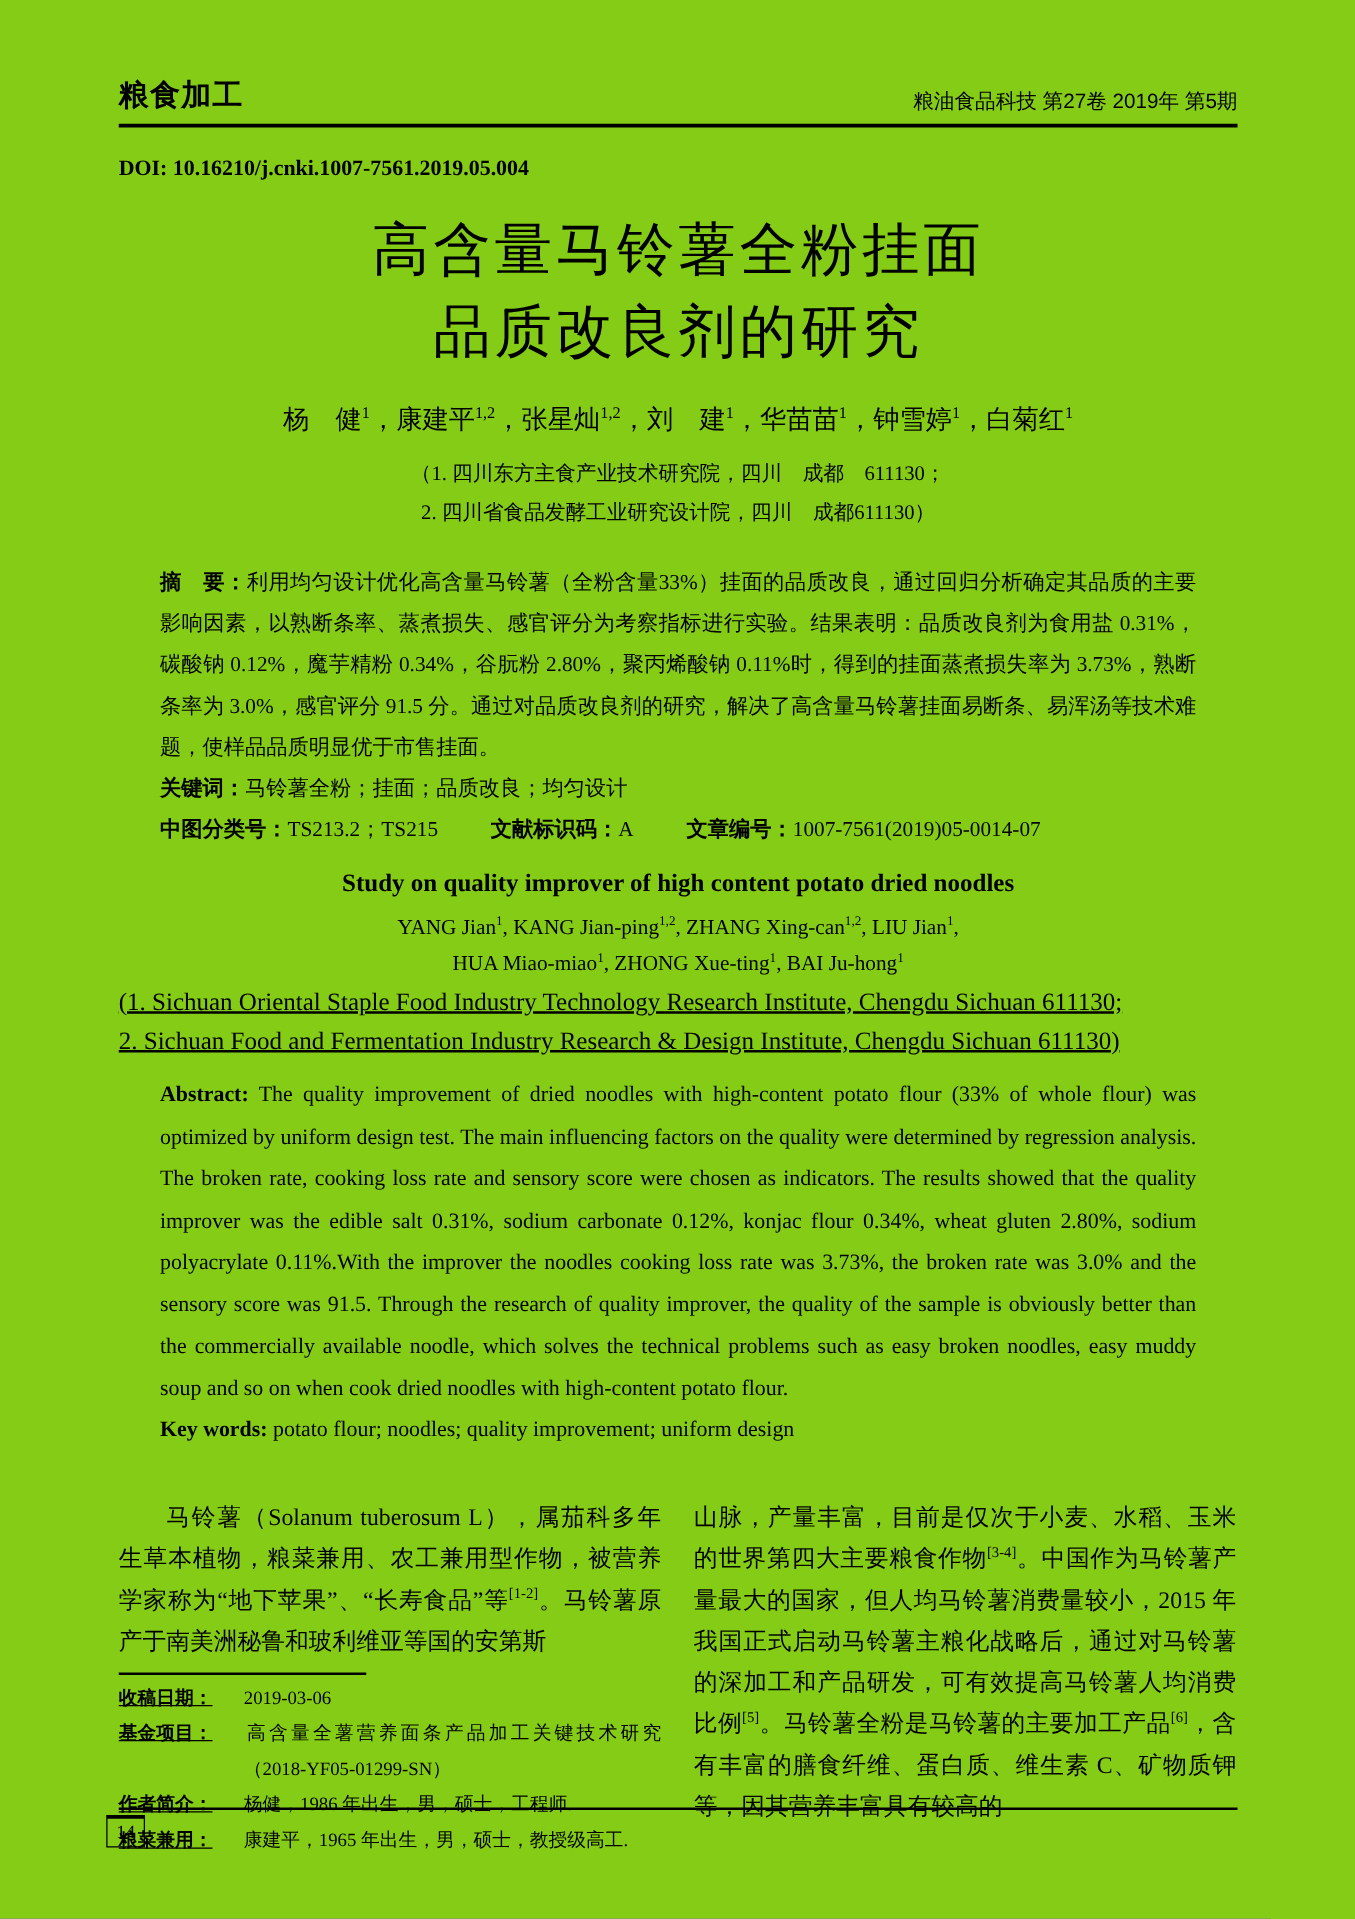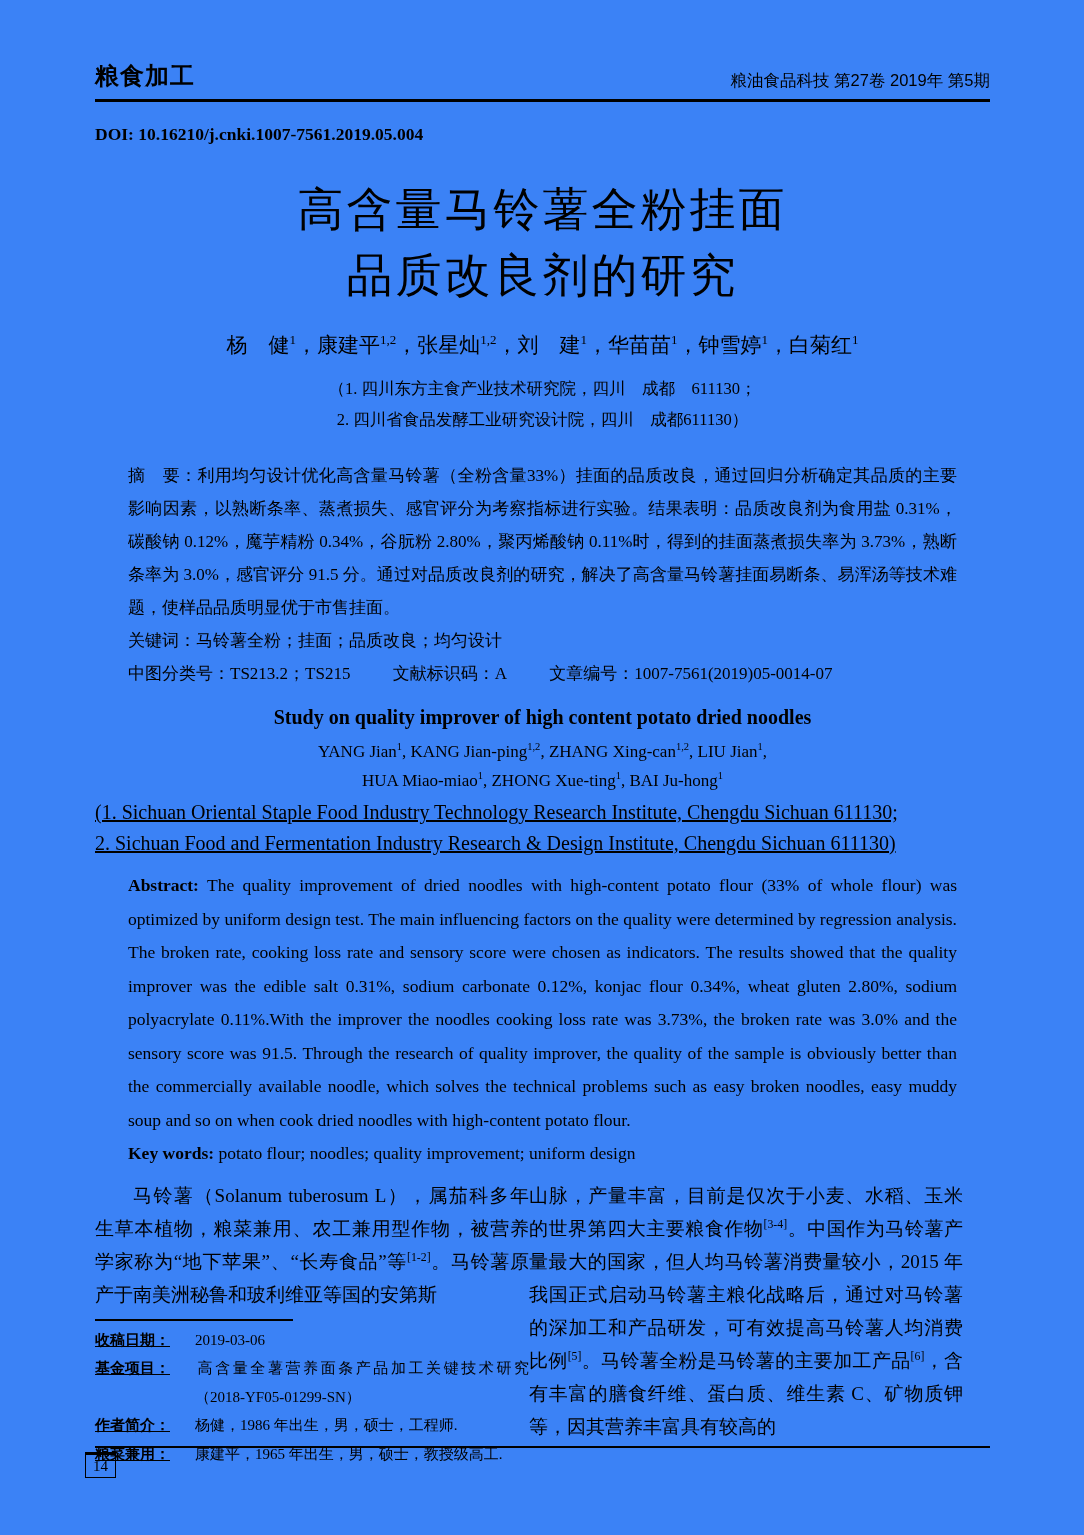--- a/index.html
+++ b/index.html
@@ -1,51 +1,51 @@
 <!DOCTYPE html>
 <html><head>
 <meta charset="utf-8">
 <style>
   html,body { margin:0; padding:0; background:#888; }
   .page {
-    width:1084px; height:1535px; margin:0 auto; background:#3b82f6; color:#000;
+    width:1084px; height:1535px; margin:0 auto; background:#84cc16; color:#000;
     font-family:"Liberation Serif","DejaVu Serif",serif;
     position:relative; box-sizing:border-box; padding:60px 94px 0 95px;
     overflow:hidden;
   }
   sup { font-size:0.62em; line-height:0; }
 
   .header { display:flex; justify-content:space-between; align-items:flex-end;
             border-bottom:3px solid #000; padding-bottom:7px; }
   .header-left  { font-family:"Liberation Sans","DejaVu Sans",sans-serif; font-weight:bold; font-size:24px; letter-spacing:1px; }
   .header-right { font-family:"Liberation Sans","DejaVu Sans",sans-serif; font-size:16.5px; }
 
   .doi { margin-top:22px; font-weight:bold; font-size:17.5px; }
 
-  .title-cn { margin-top:32px; text-align:center; font-size:46px; line-height:66px; letter-spacing:3px; }
+  .title-cn { margin-top:22px; text-align:center; font-size:46px; line-height:66px; letter-spacing:3px; }
 
   .authors-cn { margin-top:22px; text-align:center; font-size:21px; }
 
   .affil-cn { margin-top:14px; text-align:center; font-size:16.5px; line-height:31px; }
 
   .abstract-cn { margin:24px 33px 0 33px; text-align:justify; font-size:17px; line-height:33px; }
-  .block-label { font-family:"Liberation Sans","DejaVu Sans",sans-serif; font-weight:normal; }
+  .block-label { font-family:"Liberation Sans","DejaVu Sans",sans-serif; font-weight:bold; }
   .kw-line   { margin:0 33px; font-size:17px; line-height:33px; }
   .class-line { margin:0 33px; font-size:17px; line-height:33px; white-space:nowrap; }
   .class-group { margin-right:38px; }
   .class-group:last-child { margin-right:0; }
 
   .title-en { margin-top:16px; text-align:center; font-weight:bold; font-size:20px; }
   .authors-en { margin-top:8px; text-align:center; font-size:17px; line-height:29px; }
   .affil-en { margin-top:2px; text-align:left; font-size:20px; line-height:31px;text-decoration:underline; }
 
   .abstract-en { margin:10px 33px 0 33px; text-align:justify; font-size:17.5px; line-height:33.5px; }
   .kw-en { margin:0 33px; font-size:17.5px; line-height:33.5px; }
 
-  .body-columns { display:flex; margin-top:8px; }
+  .body-columns { display:flex; gap:26px; margin-top:37px; }
   .column { width:434px; font-size:19px; line-height:33px; text-align:justify; }
   .indent-first { text-indent:2em; }
 
   .footnote { margin-top:8px; font-size:15px; line-height:28.5px; }
   .footnote-rule { width:198px; border-top:2px solid #000; margin-bottom:5px; }
   .fn-line { padding-left:100px; text-align:justify; }
   .fn-label { display:inline-block; width:100px; margin-left:-100px;
               font-family:"Liberation Sans","DejaVu Sans",sans-serif; font-weight:bold;text-decoration:underline; }
 
   .footer-rule { position:absolute; left:95px; right:94px; top:1446px; border-top:2px solid #000; }

